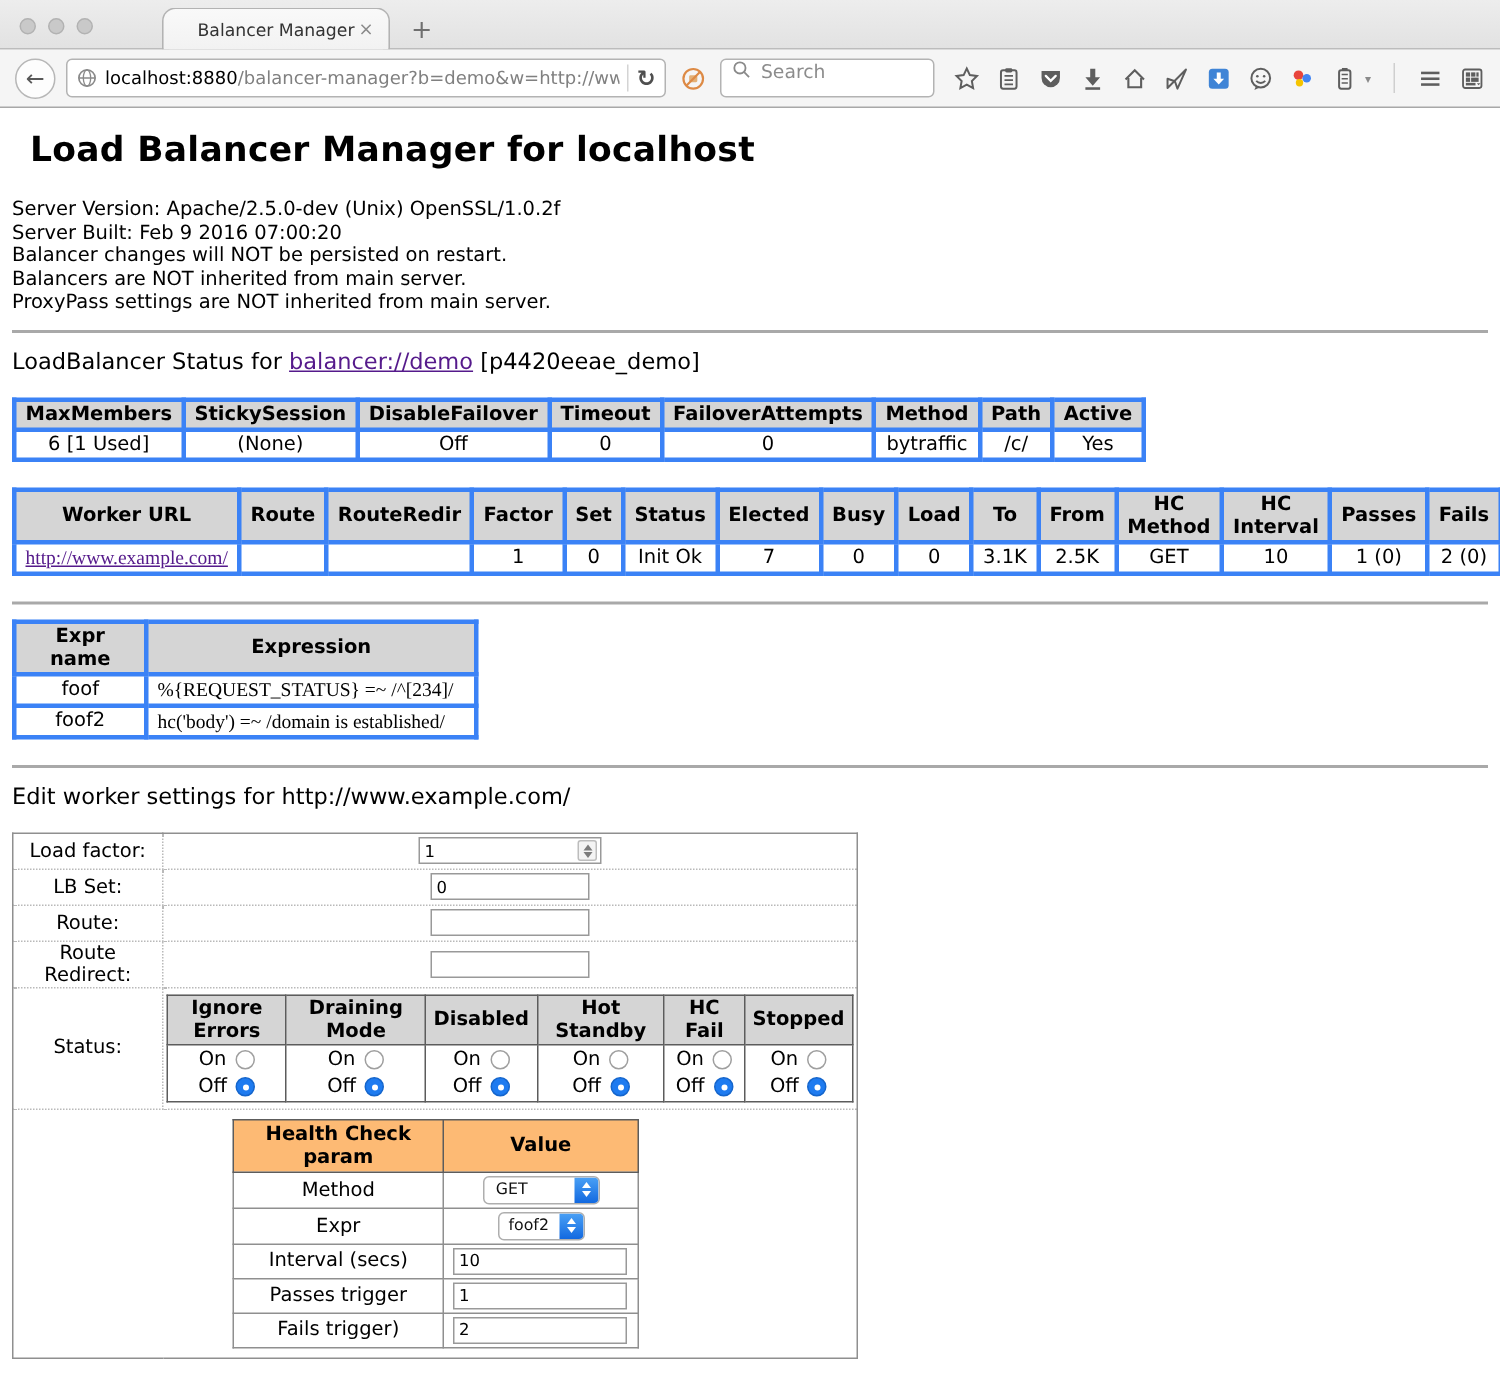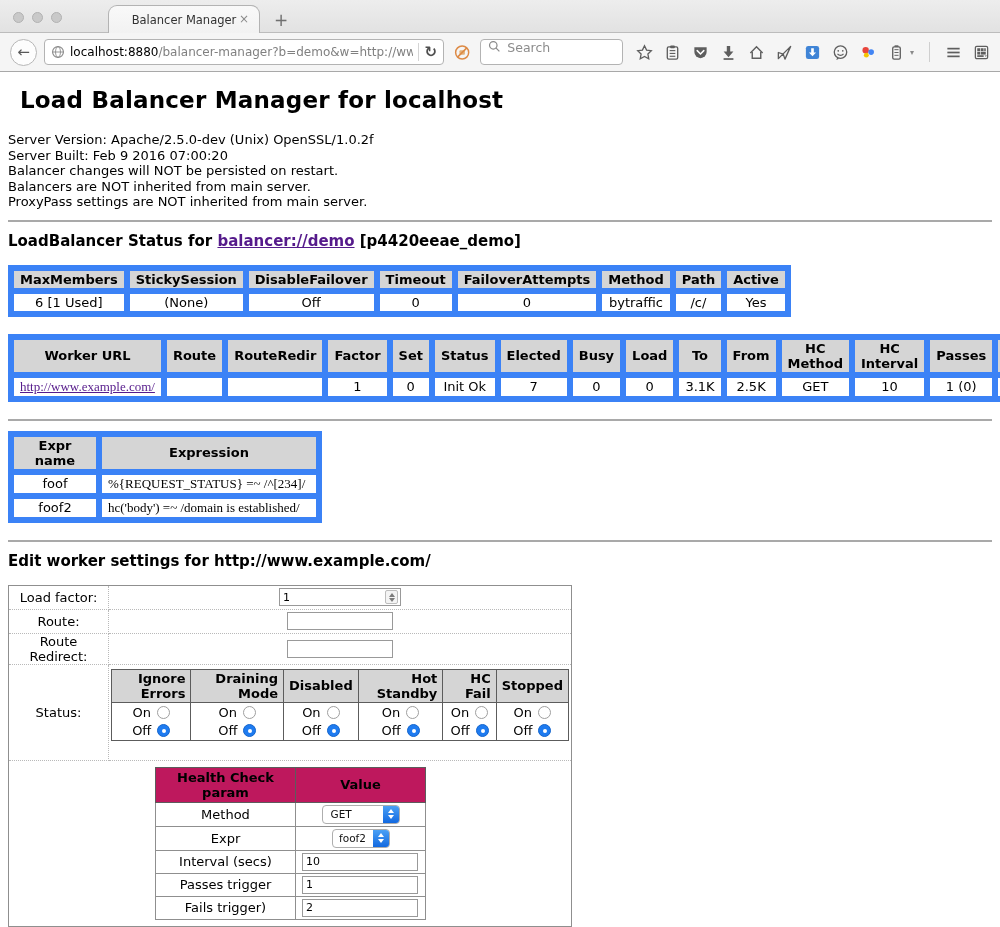--- a/index.html
+++ b/index.html
@@ -32,52 +32,52 @@
   .search-ph { font-size:12.5px; color:#8c8c8c; }
   .iconrow { display:flex; align-items:center; gap:11px; margin-left:6px; }
   .ticon { width:17px; height:17px; display:block; }
   .caret { font-size:8px; color:#8a8a8a; margin-left:-6px; }
   .tsep { width:1px; height:20px; background:#cfcfcf; margin:0 4px; }
   
   .content { padding:0 8px; }
   h1.pagetitle { font-size:23px; font-weight:bold; margin:15px 0 19px 12px; letter-spacing:0.2px; }
   .info div { font-size:13px; line-height:15.6px; }
   hr.rule { border:none; height:2px; background:#a9a9a9; margin:10px 0; }
-  .h3 { font-size:15px; font-weight:bold; margin:10px 0 15px 0; }
+  .h3 { font-size:15px; font-weight:normal; margin:10px 0 15px 0; }
   .h3 a { color:#551a8b; }
   a.visited { color:#551a8b; }
   table.grid { border-collapse:collapse; margin-bottom:17px; }
-  table.grid th, table.grid td { border:6px solid #3b82f6; padding:1px 6px; font-size:13px; text-align:center; height:19px; }
+  table.grid th, table.grid td { border:3px solid #3b82f6; padding:1px 6px; font-size:13px; text-align:center; height:19px; }
   table.grid th { background:#d5d5d5; font-weight:bold; }
   table.grid td.leftcell { text-align:left;font-family:Liberation Serif, serif; }
   
   table.formtbl { border-collapse:collapse; width:564px; border:1px solid #8f8f8f; margin-top:4px; }
   table.formtbl > tbody > tr > td { border:1px dotted #b9b9b9; font-size:13px; }
   table.formtbl td.flabel { width:100px; text-align:center; height:24px; }
   table.formtbl td.fvalue { text-align:center; height:24px; }
   .txtinput { width:106px; height:18px; border:1px solid #999; background:#fff; font-size:11px; font-family:"DejaVu Sans",sans-serif; padding:1px 3px; }
   .numwrap { position:relative; display:inline-block; }
   .numwrap .txtinput { width:122px; }
   .spin { position:absolute; right:3px; top:2px; width:13px; height:14px; border:1px solid #bdbdbd; border-radius:2px; background:#f4f4f4;
           display:flex; flex-direction:column; align-items:center; justify-content:center; gap:1px; }
   .spin i { width:0; height:0; border-left:3px solid transparent; border-right:3px solid transparent; display:block; }
   .spin .up { border-bottom:4px solid #7c7c7c; }
   .spin .dn { border-top:4px solid #7c7c7c; }
   
-  table.statustbl { border-collapse:collapse; margin:2px auto 17px 0; width:100%;text-align:right; }
+  table.statustbl { border-collapse:collapse; margin:2px auto 2px 0; width:100%; }
   table.statustbl th { background:#d5d5d5; border:1px solid #5c5c5c; font-size:13px; padding:1px 5px; }
   table.statustbl td { border:1px solid #5c5c5c; padding:2px 4px; }
   .radio-lines { display:flex; flex-direction:column; gap:3px; align-items:center; }
   .radio-line { display:flex; align-items:center; gap:6px; font-size:13px; }
   .radio { width:13px; height:13px; border-radius:50%; background:#fff; border:1px solid #9f9f9f; }
   .radio.sel { background:#1e7bf0; border:1px solid #1465cc; position:relative; }
   .radio.sel::after { content:""; position:absolute; left:4px; top:4px; width:4px; height:4px; border-radius:50%; background:#fff; }
   
   table.hctbl { border-collapse:collapse; margin:4px 0 4px 146px; }
-  table.hctbl th { background:#be185d; border:1px solid #5c5c5c; font-size:13px; padding:2px 8px; }
+  table.hctbl th { background:#fdba74; border:1px solid #5c5c5c; font-size:13px; padding:2px 8px; }
   table.hctbl td { border:1px solid #8f8f8f; font-size:13px; text-align:center; padding:2px 6px; height:22px; }
   table.hctbl td.hcval { width:130px; }
   .fakesel { display:inline-flex; align-items:center; border:1px solid #aeaeae; border-radius:4px; background:#fff; height:19px; overflow:hidden; vertical-align:middle; }
   .fakesel .seltext { font-size:10.5px; padding:0 8px; color:#111; }
   .fakesel .stepper { width:16px; align-self:stretch; background:linear-gradient(#4aa0f5,#1269e0); display:flex; flex-direction:column; align-items:center; justify-content:center; gap:2px; }
   .stepper i { width:0; height:0; border-left:3px solid transparent; border-right:3px solid transparent; display:block; }
   .stepper .up { border-bottom:4px solid #fff; }
   .stepper .dn { border-top:4px solid #fff; }
   .leftpad { padding-left:4px; }
 </style>
@@ -311,20 +311,24 @@
         <span class="numwrap">
           <input class="txtinput" type="text" value="1" style="">
           <span class="spin">
                 <i class="up"></i>
                 <i class="dn"></i>
               </span>
         </span>
       </td>
     </tr>
     <tr>
+      <td class="flabel">LB Set:</td>
+      <td class="fvalue"><input class="txtinput" type="text" value="0" style=""></td>
+    </tr>
+    <tr>
       <td class="flabel">Route:</td>
       <td class="fvalue"><input class="txtinput" type="text" value="" style=""></td>
     </tr>
     <tr>
       <td class="flabel">Route Redirect:</td>
       <td class="fvalue"><input class="txtinput" type="text" value="" style=""></td>
     </tr>
     <tr>
       <td class="flabel">Status:</td>
       <td style="padding:2px 2px">

